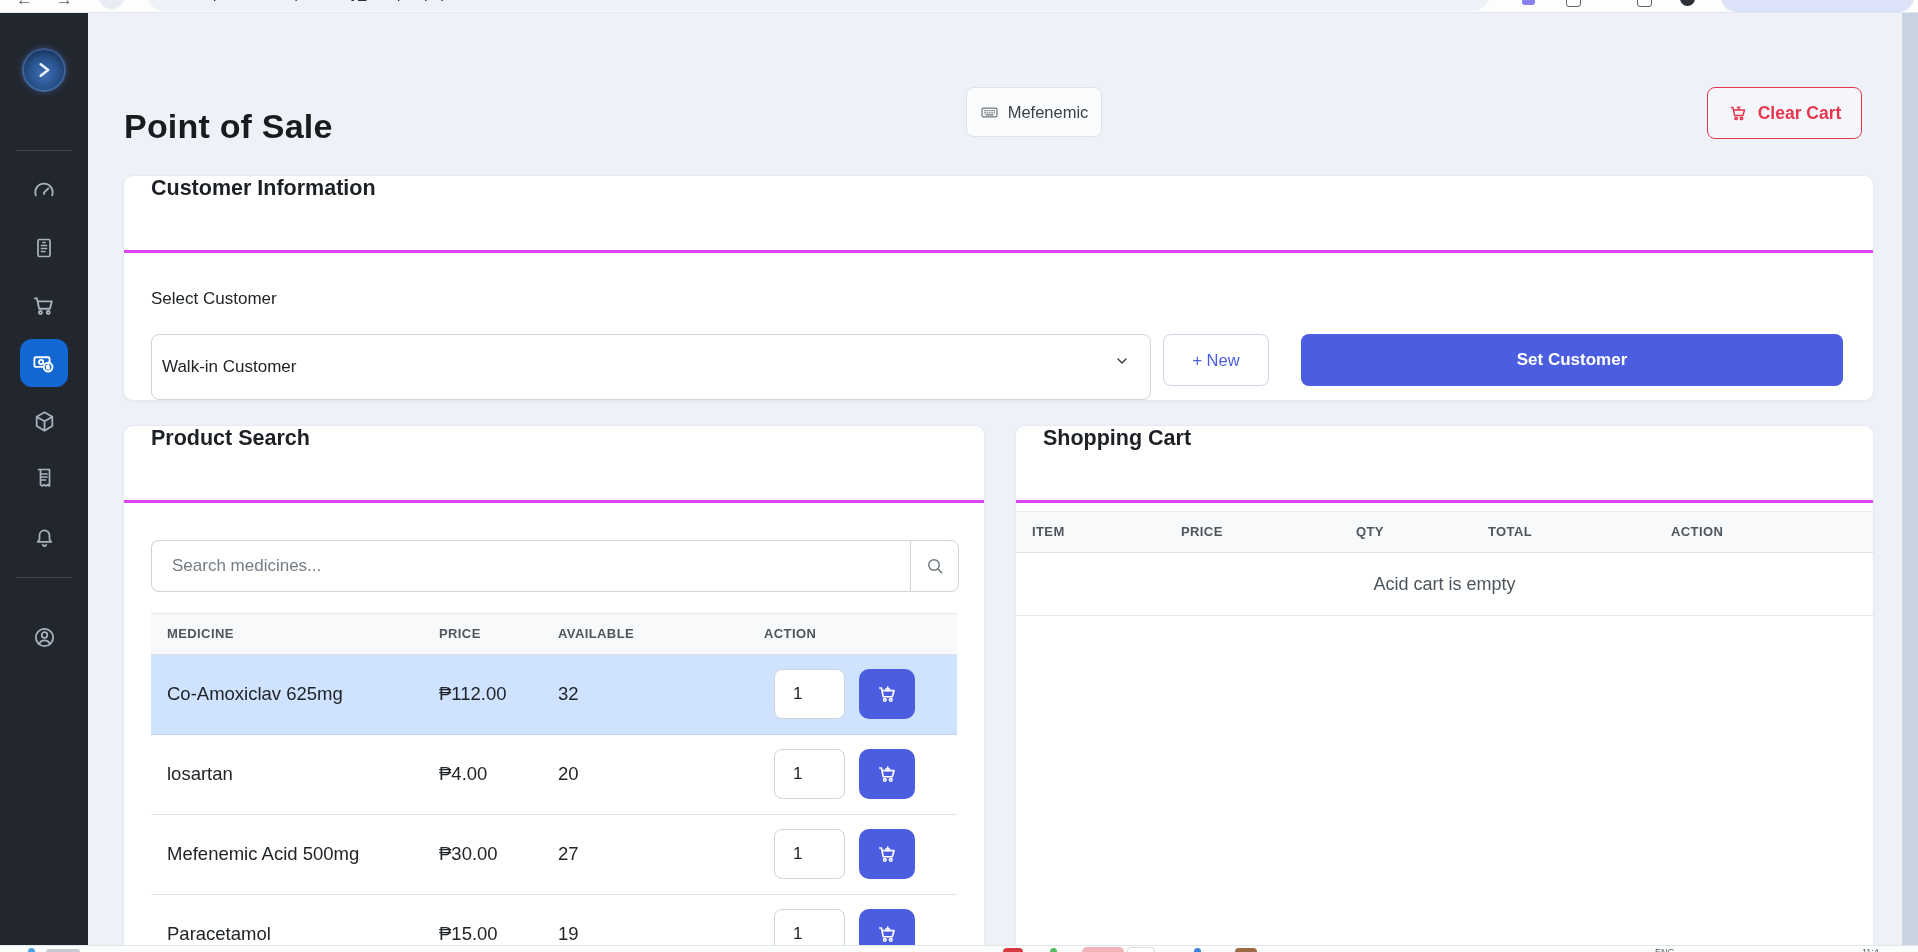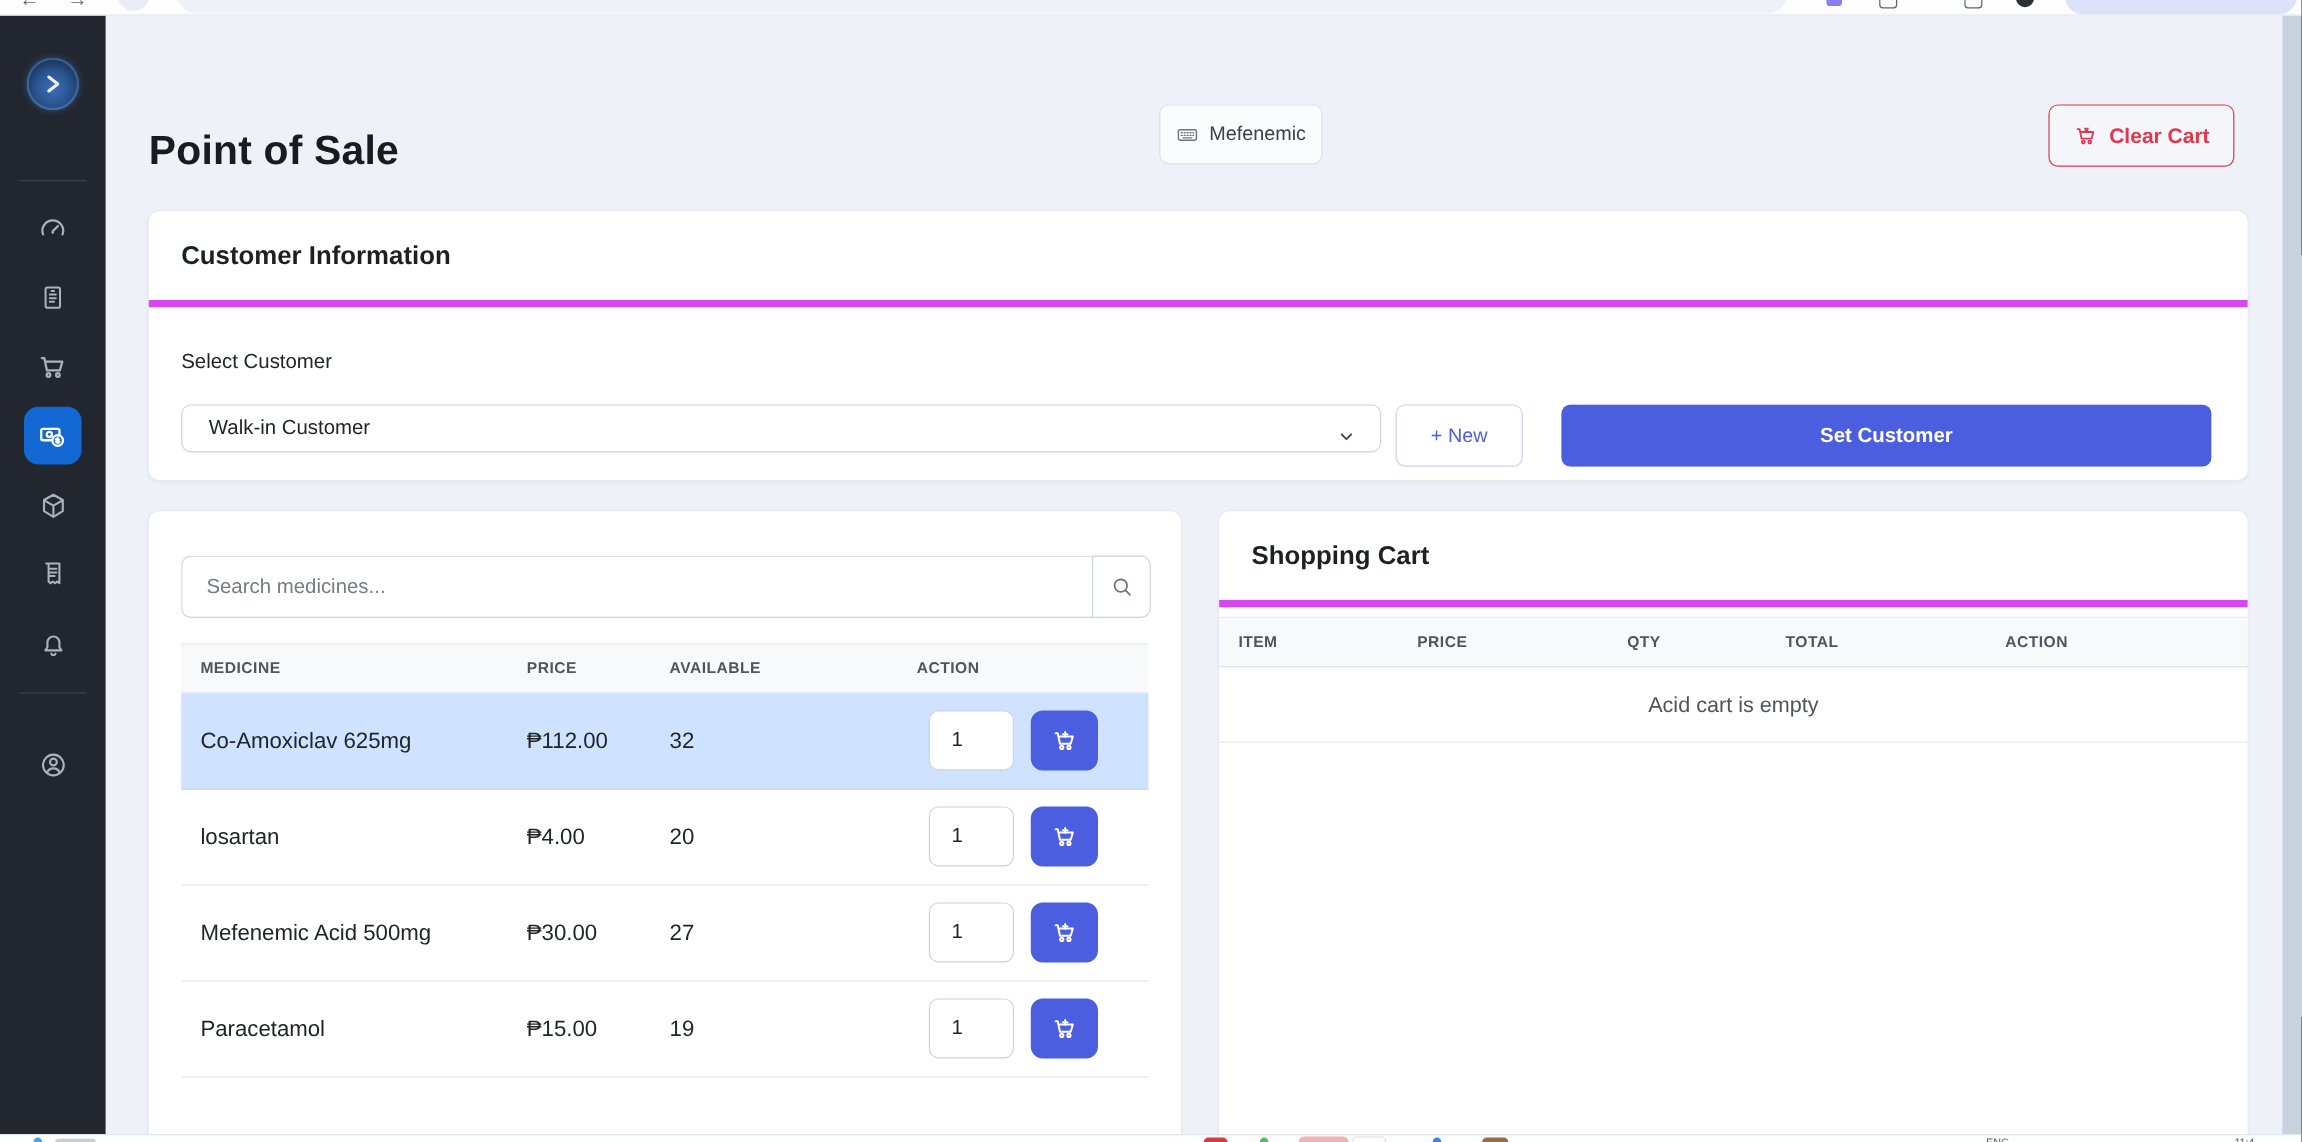--- a/index.html
+++ b/index.html
@@ -35,31 +35,31 @@
   .page-title{position:absolute;left:36px;top:72px;font-size:34px;font-weight:700;color:#191c1f;letter-spacing:.2px;}
   .btn{box-sizing:border-box;display:flex;align-items:center;justify-content:center;gap:9px;
     border-radius:8px;cursor:pointer;border:1px solid transparent;background:none;font-family:inherit;}
   .shortcuts-btn{position:absolute;left:878px;top:75px;width:136px;height:50px;background:#fbfcfe;
     border-color:#dde2e9;color:#3a4148;font-size:16.5px;}
   .clearcart-btn{position:absolute;left:1619px;top:75px;width:155px;height:52px;
     border-color:#e5364e;color:#e5364e;font-size:17.5px;font-weight:600;background:rgba(255,255,255,.35);}
 
   .card{position:absolute;background:#fff;border:1px solid #e7ebf1;border-radius:10px;
     box-shadow:0 1px 3px rgba(20,40,70,.05);box-sizing:border-box;}
-  .card-head{height:74px;display:flex;align-items:center;padding:0 27px;border-bottom:6px solid #d946ef;}
+  .card-head{height:74px;display:flex;padding:0 27px;border-bottom:3px solid #d946ef;}
   .card-title{font-size:21.5px;font-weight:600;color:#1d2125;}
 
   
   .cust-card{left:35px;top:163px;width:1751px;height:226px;}
   .cust-body{padding:36px 27px 0;position:relative;}
   .field-label{font-size:17px;color:#212529;}
   .cust-controls{position:relative;margin-top:25px;height:52px;}
-  .select{position:absolute;left:0;top:0;width:1000px;height:40px;box-sizing:border-box;
+  .select{position:absolute;left:0;top:0;width:1000px;height:66px;box-sizing:border-box;
     border:1px solid #ced4da;border-radius:8px;background:#fff;display:flex;align-items:center;
-    padding:0 22px;font-size:17px;color:#212529;cursor:pointer;}
+    padding:0 10px;font-size:17px;color:#212529;cursor:pointer;}
   .select svg{position:absolute;right:20px;top:18px;}
   .new-btn{position:absolute;left:1012px;top:0;width:106px;height:52px;border-color:#c9d2ef;
     color:#4c5ee0;font-size:16.5px;background:#fff;}
   .setcust-btn{position:absolute;left:1150px;top:0;width:542px;height:52px;background:#4c5ee0;
     color:#fff;font-size:17px;font-weight:600;}
 
   
   .prod-card{left:35px;top:413px;width:862px;height:560px;}
   .prod-body{padding:37px 27px 0;}
   .search-group{position:relative;height:52px;}
@@ -219,20 +219,23 @@
                 <path d="M6 9l6 6 6-6"></path>
               </svg>
           </div>
           <button class="btn new-btn">+ New</button>
           <button class="btn setcust-btn">Set Customer</button>
         </div>
       </div>
     </section>
 
     <section class="card prod-card">
+      <div class="card-head">
+        <span class="card-title">Product Search</span>
+      </div>
       <div class="prod-body">
         <div class="search-group">
           <input class="search-input" placeholder="Search medicines..." style="">
           <button class="search-btn">
             <svg class="ic" width="20" height="20" viewBox="0 0 24 24" fill="none" stroke="#6a737c" stroke-width="1.7" stroke-linecap="round">
                 <circle cx="10.8" cy="10.8" r="6.3"></circle>
                 <path d="M15.6 15.6 20 20"></path>
               </svg>
           </button>
         </div>

